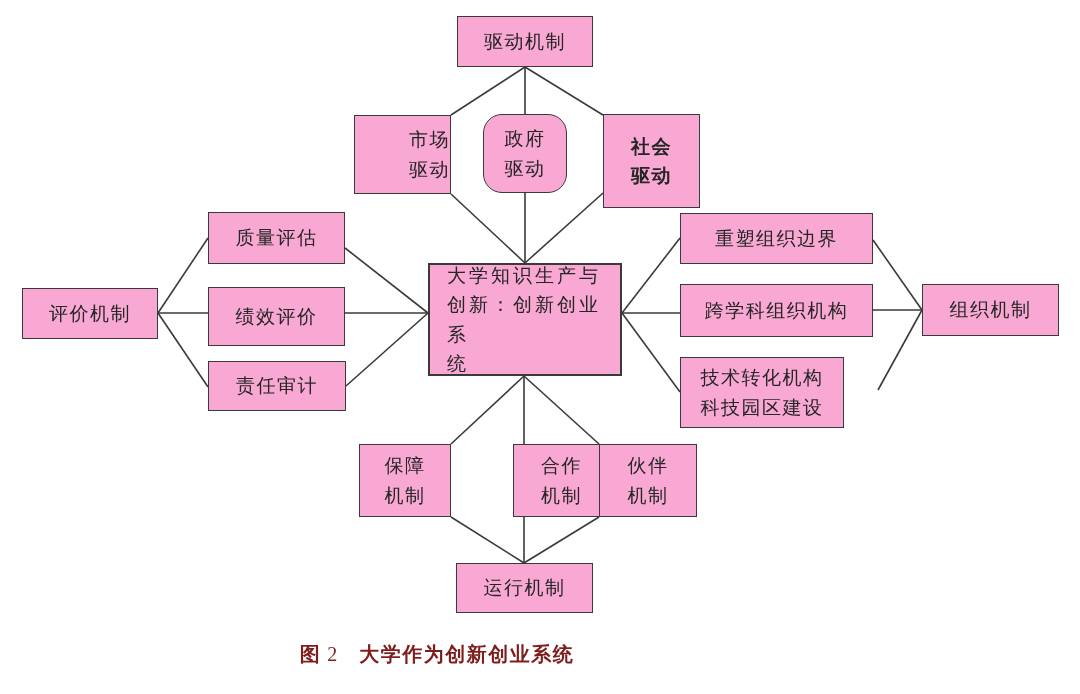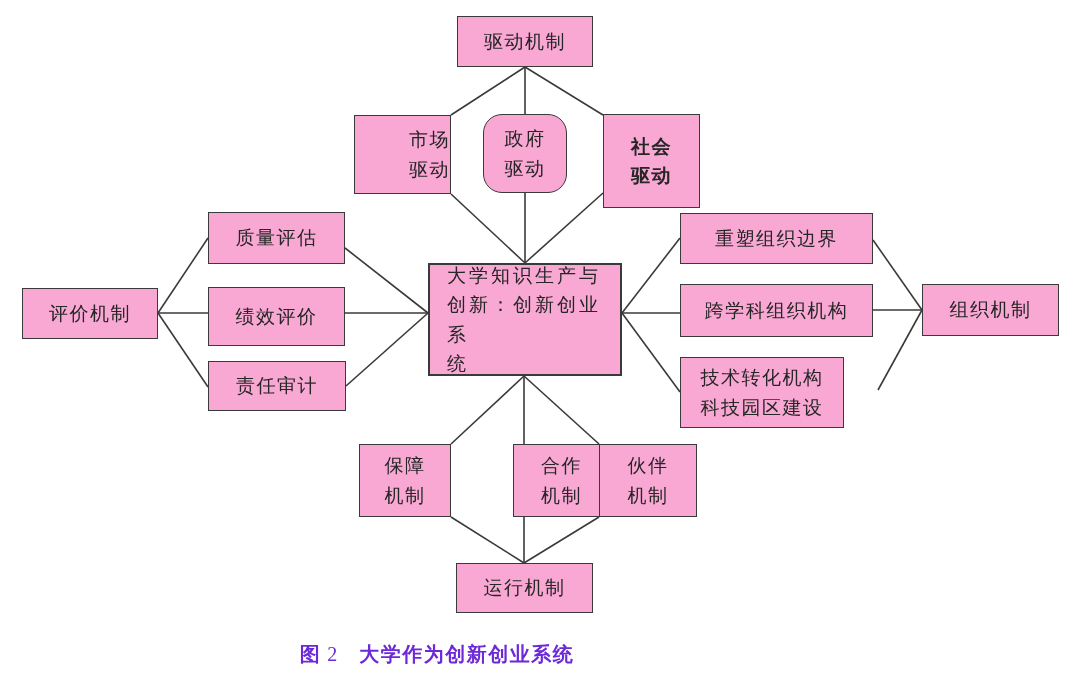--- a/index.html
+++ b/index.html
@@ -50,21 +50,21 @@
     letter-spacing: 3px;
     line-height: 1.55;
   }
   .caption {
     position: absolute;
     left: 0;
     top: 641px;
     width: 874px;
     text-align: center;
     z-index: 2;
-    color: #6d28d9;
+    color: #7f1d1d;
     font-size: 20px;
   }
   .caption .fig-label,
   .caption .fig-title {
     font-weight: bold;
     letter-spacing: 1.5px;
   }
   .caption .fig-number {
     font-weight: normal;
     margin-left: 6px;

